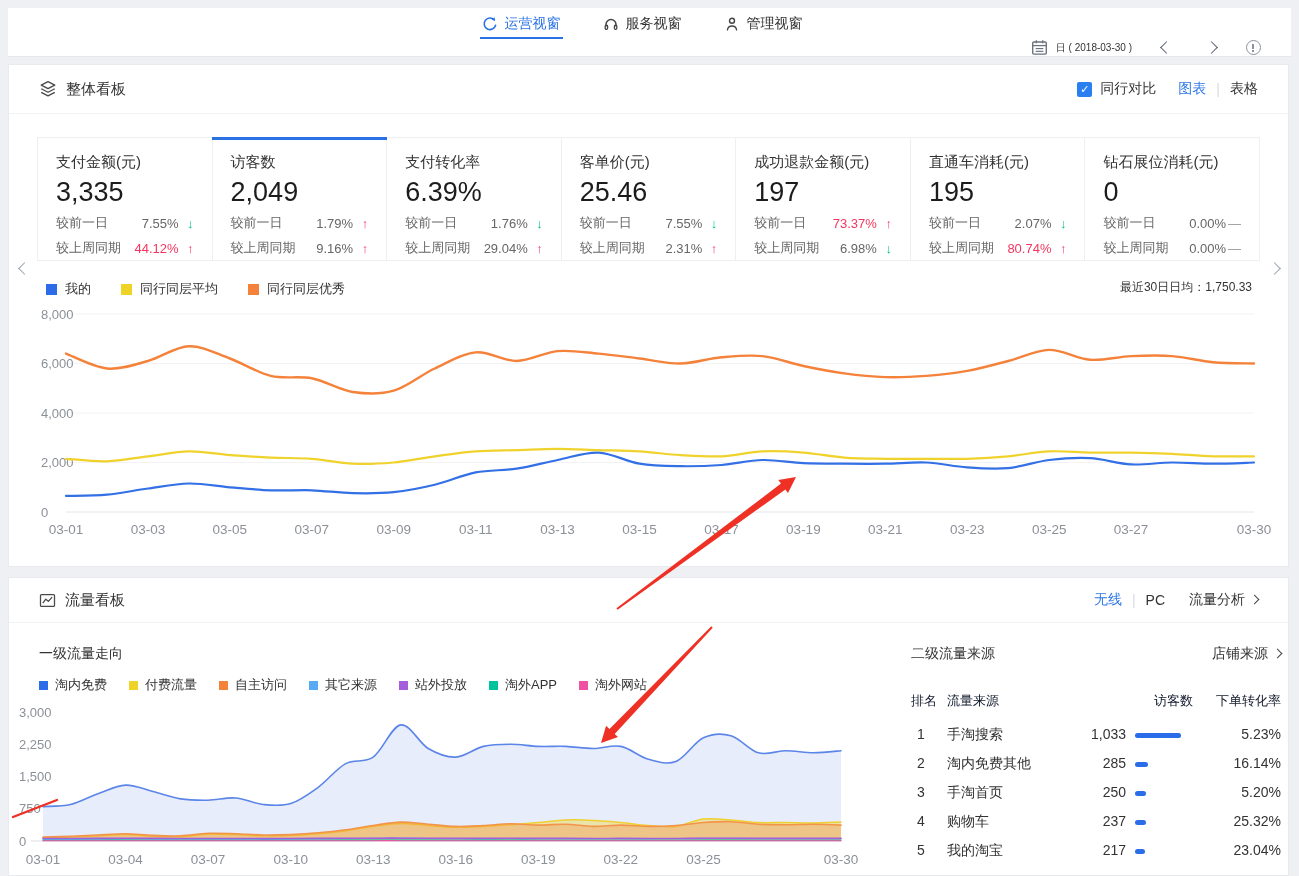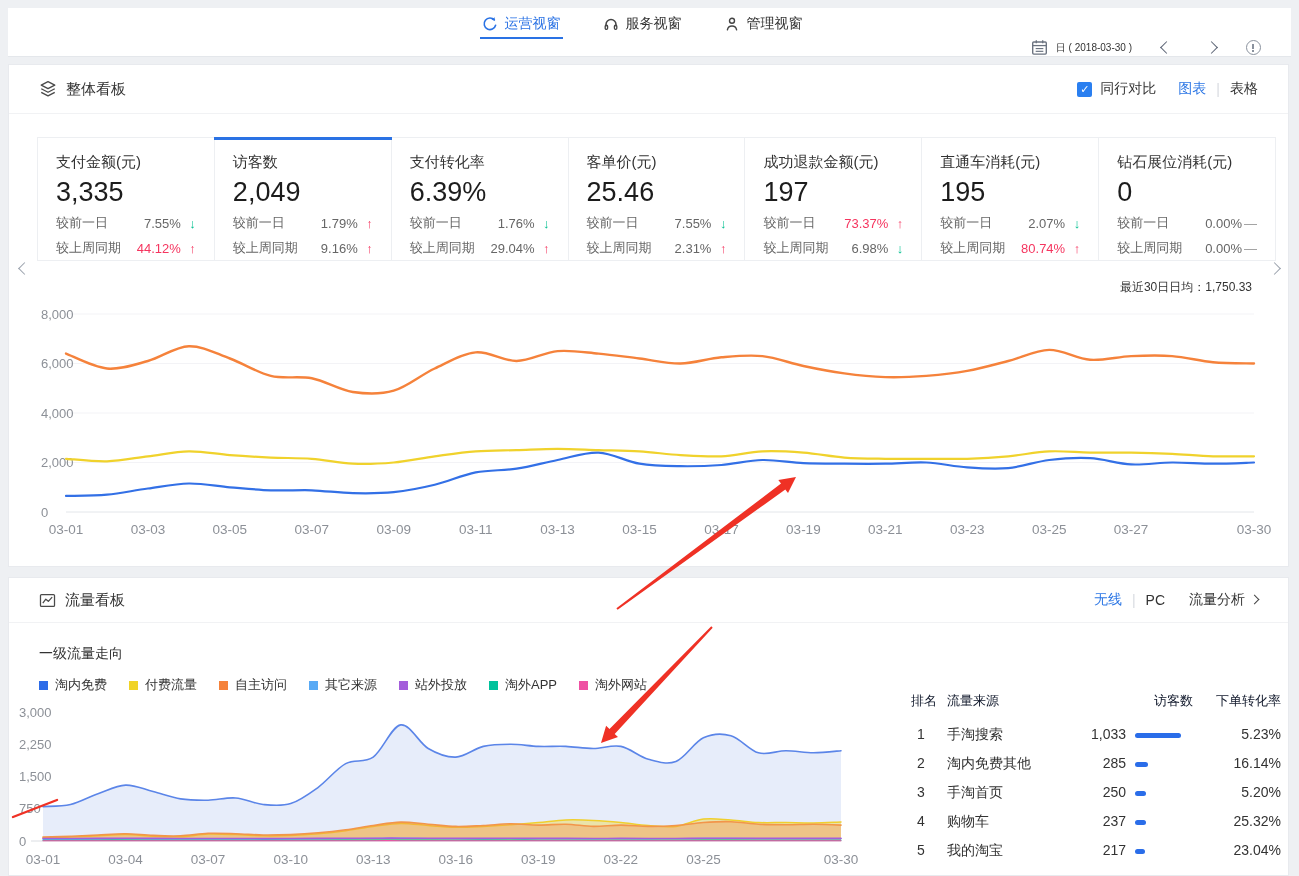--- a/index.html
+++ b/index.html
@@ -28,21 +28,21 @@
   .panel-head{position:absolute;left:0;right:0;top:0;height:49px;border-bottom:1px solid #f1f2f4;display:flex;align-items:center;padding:0 30px;box-sizing:border-box;}
   .sec-title{font-size:15px;color:#333;margin-left:9px;}
   .head-right{margin-left:auto;display:flex;align-items:center;font-size:14px;}
   .checkbox{width:15px;height:15px;background:#2a7ff0;border-radius:2px;color:#fff;font-size:11px;line-height:15px;text-align:center;margin-right:8px;cursor:pointer;}
   .link-blue{color:#2d77e5;cursor:pointer;}
   .link-dark{color:#333;cursor:pointer;}
   .vsep{color:#d8dbe0;margin:0 10px;}
   .chev-sm{display:inline-block;width:6px;height:6px;border-left:1.6px solid #444;border-bottom:1.6px solid #444;transform:rotate(-135deg);margin-left:6px;margin-bottom:1px;}
   
   #overview-panel{top:64px;height:503px;}
-  .cards{position:absolute;left:28px;right:12px;top:72px;height:124px;display:flex;border:1px solid #edeff2;box-sizing:border-box;}
+  .cards{position:absolute;left:28px;right:28px;top:72px;height:124px;display:flex;border:1px solid #edeff2;box-sizing:border-box;}
   .card{flex:1 1 0;position:relative;border-right:1px solid #edeff2;padding:15px 18px 0;box-sizing:border-box;cursor:pointer;}
   .card:last-child{border-right:none;}
   .card .accent{position:absolute;top:-1px;left:-1px;right:-1px;height:3px;background:#2a72e4;}
   .card-title{font-size:15px;color:#333;}
   .card-value{font-size:27px;color:#1c1c1c;margin-top:5px;line-height:30px;}
   .card-row{display:flex;align-items:center;font-size:13px;color:#666;margin-top:7px;}
   .card-row .pct{margin-left:auto;text-align:right;}
   .card-row .pct.red{color:#f5355f;}
   .card-row .arr{width:15px;text-align:right;font-weight:bold;font-size:13px;}
   .arr.up{color:#f5355f;} .arr.down{color:#00bf8f;} .arr.flat{color:#999;font-weight:normal;}
@@ -241,20 +241,34 @@
         </div>
         <div class="card-row">
           <span>较上周同期</span>
           <span class="pct">0.00%</span>
           <span class="arr flat">—</span>
         </div>
       </div>
     </div>
   <span class="cards-nav" id="cards-next"><span class="navchev right"></span></span>
 
+  <div class="legend" id="main-legend">
+      <div class="lg-item">
+        <span class="lg-sq" style="background: rgb(45, 108, 232);"></span>
+        <span>我的</span>
+      </div>
+      <div class="lg-item">
+        <span class="lg-sq" style="background: rgb(240, 211, 39);"></span>
+        <span>同行同层平均</span>
+      </div>
+      <div class="lg-item">
+        <span class="lg-sq" style="background: rgb(245, 130, 59);"></span>
+        <span>同行同层优秀</span>
+      </div>
+    </div>
   <div class="avg-note">最近30日日均：1,750.33</div>
   <svg id="main-chart" width="1235" height="248" viewBox="0 0 1235 248">
       <line x1="25" y1="211" x2="1213" y2="211" stroke="#e3e6ea" stroke-width="1"></line>
       <text x="0" y="215.5" font-size="13" fill="#8c9097">0</text>
       <line x1="25" y1="161.5" x2="1213" y2="161.5" stroke="#f3f3f6" stroke-width="1"></line>
       <text x="0" y="166" font-size="13" fill="#8c9097">2,000</text>
       <line x1="25" y1="112" x2="1213" y2="112" stroke="#f3f3f6" stroke-width="1"></line>
       <text x="0" y="116.5" font-size="13" fill="#8c9097">4,000</text>
       <line x1="25" y1="62.5" x2="1213" y2="62.5" stroke="#f3f3f6" stroke-width="1"></line>
       <text x="0" y="67" font-size="13" fill="#8c9097">6,000</text>
@@ -353,20 +367,24 @@
       <path d="M26,135.13C30.6,135.0,44.3,134.6,53.5,134.3C62.7,133.9,71.9,133.4,81.0,133.0C90.2,132.5,99.4,131.6,108.6,131.7C117.7,131.8,126.9,133.1,136.1,133.4C145.2,133.8,154.4,134.2,163.6,133.8C172.8,133.5,181.9,131.6,191.1,131.3C200.3,130.9,209.4,131.4,218.6,131.7C227.8,132.0,237.0,132.8,246.1,133.0C255.3,133.1,264.5,132.9,273.7,132.6C282.8,132.2,292.0,131.6,301.2,130.8C310.3,130.0,319.5,129.0,328.7,127.8C337.9,126.6,347.0,124.8,356.2,123.5C365.4,122.2,374.6,120.3,383.7,120.1C392.9,119.9,402.1,121.5,411.2,122.2C420.4,122.9,429.6,124.2,438.8,124.4C447.9,124.6,457.1,123.9,466.3,123.5C475.4,123.1,484.6,121.9,493.8,121.8C503.0,121.7,512.1,123.0,521.3,123.1C530.5,123.2,539.7,122.0,548.8,122.2C558.0,122.4,567.2,124.2,576.3,124.4C585.5,124.5,594.7,123.1,603.9,123.1C613.0,123.1,622.2,124.3,631.4,124.4C640.6,124.5,649.7,124.2,658.9,123.5C668.1,122.9,677.2,121.2,686.4,120.5C695.6,119.9,704.8,119.4,713.9,119.7C723.1,119.9,732.3,121.7,741.4,122.2C750.6,122.7,759.8,122.7,769.0,122.7C778.1,122.7,787.3,122.2,796.5,122.2C805.7,122.3,819.4,122.9,824.0,123.1L824,139L26,139Z" fill="rgba(245,138,66,0.34)" stroke="none"></path>
       <path d="M26,135.13C30.6,135.0,44.3,134.6,53.5,134.3C62.7,133.9,71.9,133.4,81.0,133.0C90.2,132.5,99.4,131.6,108.6,131.7C117.7,131.8,126.9,133.1,136.1,133.4C145.2,133.8,154.4,134.2,163.6,133.8C172.8,133.5,181.9,131.6,191.1,131.3C200.3,130.9,209.4,131.4,218.6,131.7C227.8,132.0,237.0,132.8,246.1,133.0C255.3,133.1,264.5,132.9,273.7,132.6C282.8,132.2,292.0,131.6,301.2,130.8C310.3,130.0,319.5,129.0,328.7,127.8C337.9,126.6,347.0,124.8,356.2,123.5C365.4,122.2,374.6,120.3,383.7,120.1C392.9,119.9,402.1,121.5,411.2,122.2C420.4,122.9,429.6,124.2,438.8,124.4C447.9,124.6,457.1,123.9,466.3,123.5C475.4,123.1,484.6,121.9,493.8,121.8C503.0,121.7,512.1,123.0,521.3,123.1C530.5,123.2,539.7,122.0,548.8,122.2C558.0,122.4,567.2,124.2,576.3,124.4C585.5,124.5,594.7,123.1,603.9,123.1C613.0,123.1,622.2,124.3,631.4,124.4C640.6,124.5,649.7,124.2,658.9,123.5C668.1,122.9,677.2,121.2,686.4,120.5C695.6,119.9,704.8,119.4,713.9,119.7C723.1,119.9,732.3,121.7,741.4,122.2C750.6,122.7,759.8,122.7,769.0,122.7C778.1,122.7,787.3,122.2,796.5,122.2C805.7,122.3,819.4,122.9,824.0,123.1" fill="none" stroke="#f2954a" stroke-width="1.6" stroke-linecap="round"></path>
       <path d="M26,137.28C30.6,137.3,44.3,137.3,53.5,137.3C62.7,137.2,71.9,137.1,81.0,137.1C90.2,137.0,99.4,136.8,108.6,136.8C117.7,136.8,126.9,137.0,136.1,137.1C145.2,137.1,154.4,137.2,163.6,137.2C172.8,137.2,181.9,137.1,191.1,137.1C200.3,137.1,209.4,137.0,218.6,137.1C227.8,137.1,237.0,137.3,246.1,137.3C255.3,137.3,264.5,137.3,273.7,137.2C282.8,137.1,292.0,137.0,301.2,136.9C310.3,136.8,319.5,136.7,328.7,136.6C337.9,136.5,347.0,136.5,356.2,136.4C365.4,136.3,374.6,136.2,383.7,136.2C392.9,136.2,402.1,136.4,411.2,136.5C420.4,136.6,429.6,136.6,438.8,136.6C447.9,136.6,457.1,136.6,466.3,136.6C475.4,136.6,484.6,136.5,493.8,136.5C503.0,136.5,512.1,136.6,521.3,136.6C530.5,136.6,539.7,136.6,548.8,136.6C558.0,136.6,567.2,136.8,576.3,136.8C585.5,136.8,594.7,136.6,603.9,136.6C613.0,136.6,622.2,136.8,631.4,136.8C640.6,136.8,649.7,136.7,658.9,136.7C668.1,136.6,677.2,136.5,686.4,136.4C695.6,136.4,704.8,136.4,713.9,136.4C723.1,136.5,732.3,136.6,741.4,136.6C750.6,136.7,759.8,136.6,769.0,136.6C778.1,136.6,787.3,136.6,796.5,136.6C805.7,136.6,819.4,136.6,824.0,136.6L824,139L26,139Z" fill="rgba(89,170,245,0.25)" stroke="none"></path>
       <path d="M26,137.28C30.6,137.3,44.3,137.3,53.5,137.3C62.7,137.2,71.9,137.1,81.0,137.1C90.2,137.0,99.4,136.8,108.6,136.8C117.7,136.8,126.9,137.0,136.1,137.1C145.2,137.1,154.4,137.2,163.6,137.2C172.8,137.2,181.9,137.1,191.1,137.1C200.3,137.1,209.4,137.0,218.6,137.1C227.8,137.1,237.0,137.3,246.1,137.3C255.3,137.3,264.5,137.3,273.7,137.2C282.8,137.1,292.0,137.0,301.2,136.9C310.3,136.8,319.5,136.7,328.7,136.6C337.9,136.5,347.0,136.5,356.2,136.4C365.4,136.3,374.6,136.2,383.7,136.2C392.9,136.2,402.1,136.4,411.2,136.5C420.4,136.6,429.6,136.6,438.8,136.6C447.9,136.6,457.1,136.6,466.3,136.6C475.4,136.6,484.6,136.5,493.8,136.5C503.0,136.5,512.1,136.6,521.3,136.6C530.5,136.6,539.7,136.6,548.8,136.6C558.0,136.6,567.2,136.8,576.3,136.8C585.5,136.8,594.7,136.6,603.9,136.6C613.0,136.6,622.2,136.8,631.4,136.8C640.6,136.8,649.7,136.7,658.9,136.7C668.1,136.6,677.2,136.5,686.4,136.4C695.6,136.4,704.8,136.4,713.9,136.4C723.1,136.5,732.3,136.6,741.4,136.6C750.6,136.7,759.8,136.6,769.0,136.6C778.1,136.6,787.3,136.6,796.5,136.6C805.7,136.6,819.4,136.6,824.0,136.6" fill="none" stroke="#6cb3f2" stroke-width="1.2" stroke-linecap="round"></path>
       <path d="M26,136.506C30.6,136.5,44.3,136.5,53.5,136.5C62.7,136.5,71.9,136.4,81.0,136.4C90.2,136.4,99.4,136.3,108.6,136.3C117.7,136.3,126.9,136.4,136.1,136.4C145.2,136.4,154.4,136.5,163.6,136.5C172.8,136.5,181.9,136.5,191.1,136.5C200.3,136.5,209.4,136.5,218.6,136.5C227.8,136.5,237.0,136.6,246.1,136.6C255.3,136.6,264.5,136.6,273.7,136.5C282.8,136.5,292.0,136.5,301.2,136.4C310.3,136.4,319.5,136.4,328.7,136.3C337.9,136.3,347.0,136.3,356.2,136.2C365.4,136.2,374.6,136.1,383.7,136.2C392.9,136.2,402.1,136.3,411.2,136.3C420.4,136.4,429.6,136.4,438.8,136.4C447.9,136.4,457.1,136.4,466.3,136.4C475.4,136.4,484.6,136.3,493.8,136.3C503.0,136.3,512.1,136.4,521.3,136.4C530.5,136.4,539.7,136.4,548.8,136.4C558.0,136.4,567.2,136.5,576.3,136.5C585.5,136.5,594.7,136.4,603.9,136.4C613.0,136.4,622.2,136.5,631.4,136.5C640.6,136.5,649.7,136.5,658.9,136.5C668.1,136.4,677.2,136.4,686.4,136.3C695.6,136.3,704.8,136.3,713.9,136.3C723.1,136.3,732.3,136.4,741.4,136.4C750.6,136.4,759.8,136.4,769.0,136.4C778.1,136.4,787.3,136.4,796.5,136.4C805.7,136.4,819.4,136.4,824.0,136.4" fill="none" stroke="#a45edb" stroke-width="1.6" stroke-linecap="round"></path>
       <path d="M26,138.226C30.6,138.2,44.3,138.2,53.5,138.2C62.7,138.2,71.9,138.2,81.0,138.2C90.2,138.2,99.4,138.1,108.6,138.1C117.7,138.1,126.9,138.2,136.1,138.2C145.2,138.2,154.4,138.2,163.6,138.2C172.8,138.2,181.9,138.2,191.1,138.2C200.3,138.2,209.4,138.2,218.6,138.2C227.8,138.2,237.0,138.3,246.1,138.3C255.3,138.3,264.5,138.2,273.7,138.2C282.8,138.2,292.0,138.2,301.2,138.2C310.3,138.2,319.5,138.2,328.7,138.1C337.9,138.1,347.0,138.1,356.2,138.1C365.4,138.1,374.6,138.0,383.7,138.1C392.9,138.1,402.1,138.1,411.2,138.1C420.4,138.2,429.6,138.2,438.8,138.2C447.9,138.2,457.1,138.1,466.3,138.1C475.4,138.1,484.6,138.1,493.8,138.1C503.0,138.1,512.1,138.2,521.3,138.2C530.5,138.2,539.7,138.2,548.8,138.2C558.0,138.2,567.2,138.2,576.3,138.2C585.5,138.2,594.7,138.2,603.9,138.2C613.0,138.2,622.2,138.2,631.4,138.2C640.6,138.2,649.7,138.2,658.9,138.2C668.1,138.2,677.2,138.2,686.4,138.1C695.6,138.1,704.8,138.1,713.9,138.1C723.1,138.1,732.3,138.2,741.4,138.2C750.6,138.2,759.8,138.2,769.0,138.2C778.1,138.2,787.3,138.2,796.5,138.2C805.7,138.2,819.4,138.2,824.0,138.2" fill="none" stroke="#00c29c" stroke-width="1.1" stroke-linecap="round"></path>
       <path d="M26,138.742C30.6,138.7,44.3,138.7,53.5,138.7C62.7,138.7,71.9,138.7,81.0,138.7C90.2,138.7,99.4,138.7,108.6,138.7C117.7,138.7,126.9,138.7,136.1,138.7C145.2,138.7,154.4,138.7,163.6,138.7C172.8,138.7,181.9,138.7,191.1,138.7C200.3,138.7,209.4,138.7,218.6,138.7C227.8,138.7,237.0,138.7,246.1,138.7C255.3,138.7,264.5,138.7,273.7,138.7C282.8,138.7,292.0,138.7,301.2,138.7C310.3,138.7,319.5,138.7,328.7,138.7C337.9,138.7,347.0,138.7,356.2,138.7C365.4,138.6,374.6,138.6,383.7,138.7C392.9,138.7,402.1,138.7,411.2,138.7C420.4,138.7,429.6,138.7,438.8,138.7C447.9,138.7,457.1,138.7,466.3,138.7C475.4,138.7,484.6,138.7,493.8,138.7C503.0,138.7,512.1,138.7,521.3,138.7C530.5,138.7,539.7,138.7,548.8,138.7C558.0,138.7,567.2,138.7,576.3,138.7C585.5,138.7,594.7,138.7,603.9,138.7C613.0,138.7,622.2,138.7,631.4,138.7C640.6,138.7,649.7,138.7,658.9,138.7C668.1,138.7,677.2,138.7,686.4,138.7C695.6,138.7,704.8,138.7,713.9,138.7C723.1,138.7,732.3,138.7,741.4,138.7C750.6,138.7,759.8,138.7,769.0,138.7C778.1,138.7,787.3,138.7,796.5,138.7C805.7,138.7,819.4,138.7,824.0,138.7" fill="none" stroke="#ef51a3" stroke-width="1.1" stroke-linecap="round"></path>
     </svg>
 
   <div class="src-block">
+    <div class="src-head">
+      <span>二级流量来源</span>
+      <span class="right link-dark"><span>店铺来源</span><span class="chev-sm"></span></span>
+    </div>
     <div class="src-cols">
       <span class="c1">排名</span>
       <span class="c2">流量来源</span>
       <span class="c3">访客数</span>
       <span class="c4">下单转化率</span>
     </div>
     <div id="src-rows">
         <div class="src-row" style="top: 148px;">
           <span class="rank">1</span>
           <span class="name">手淘搜索</span>

